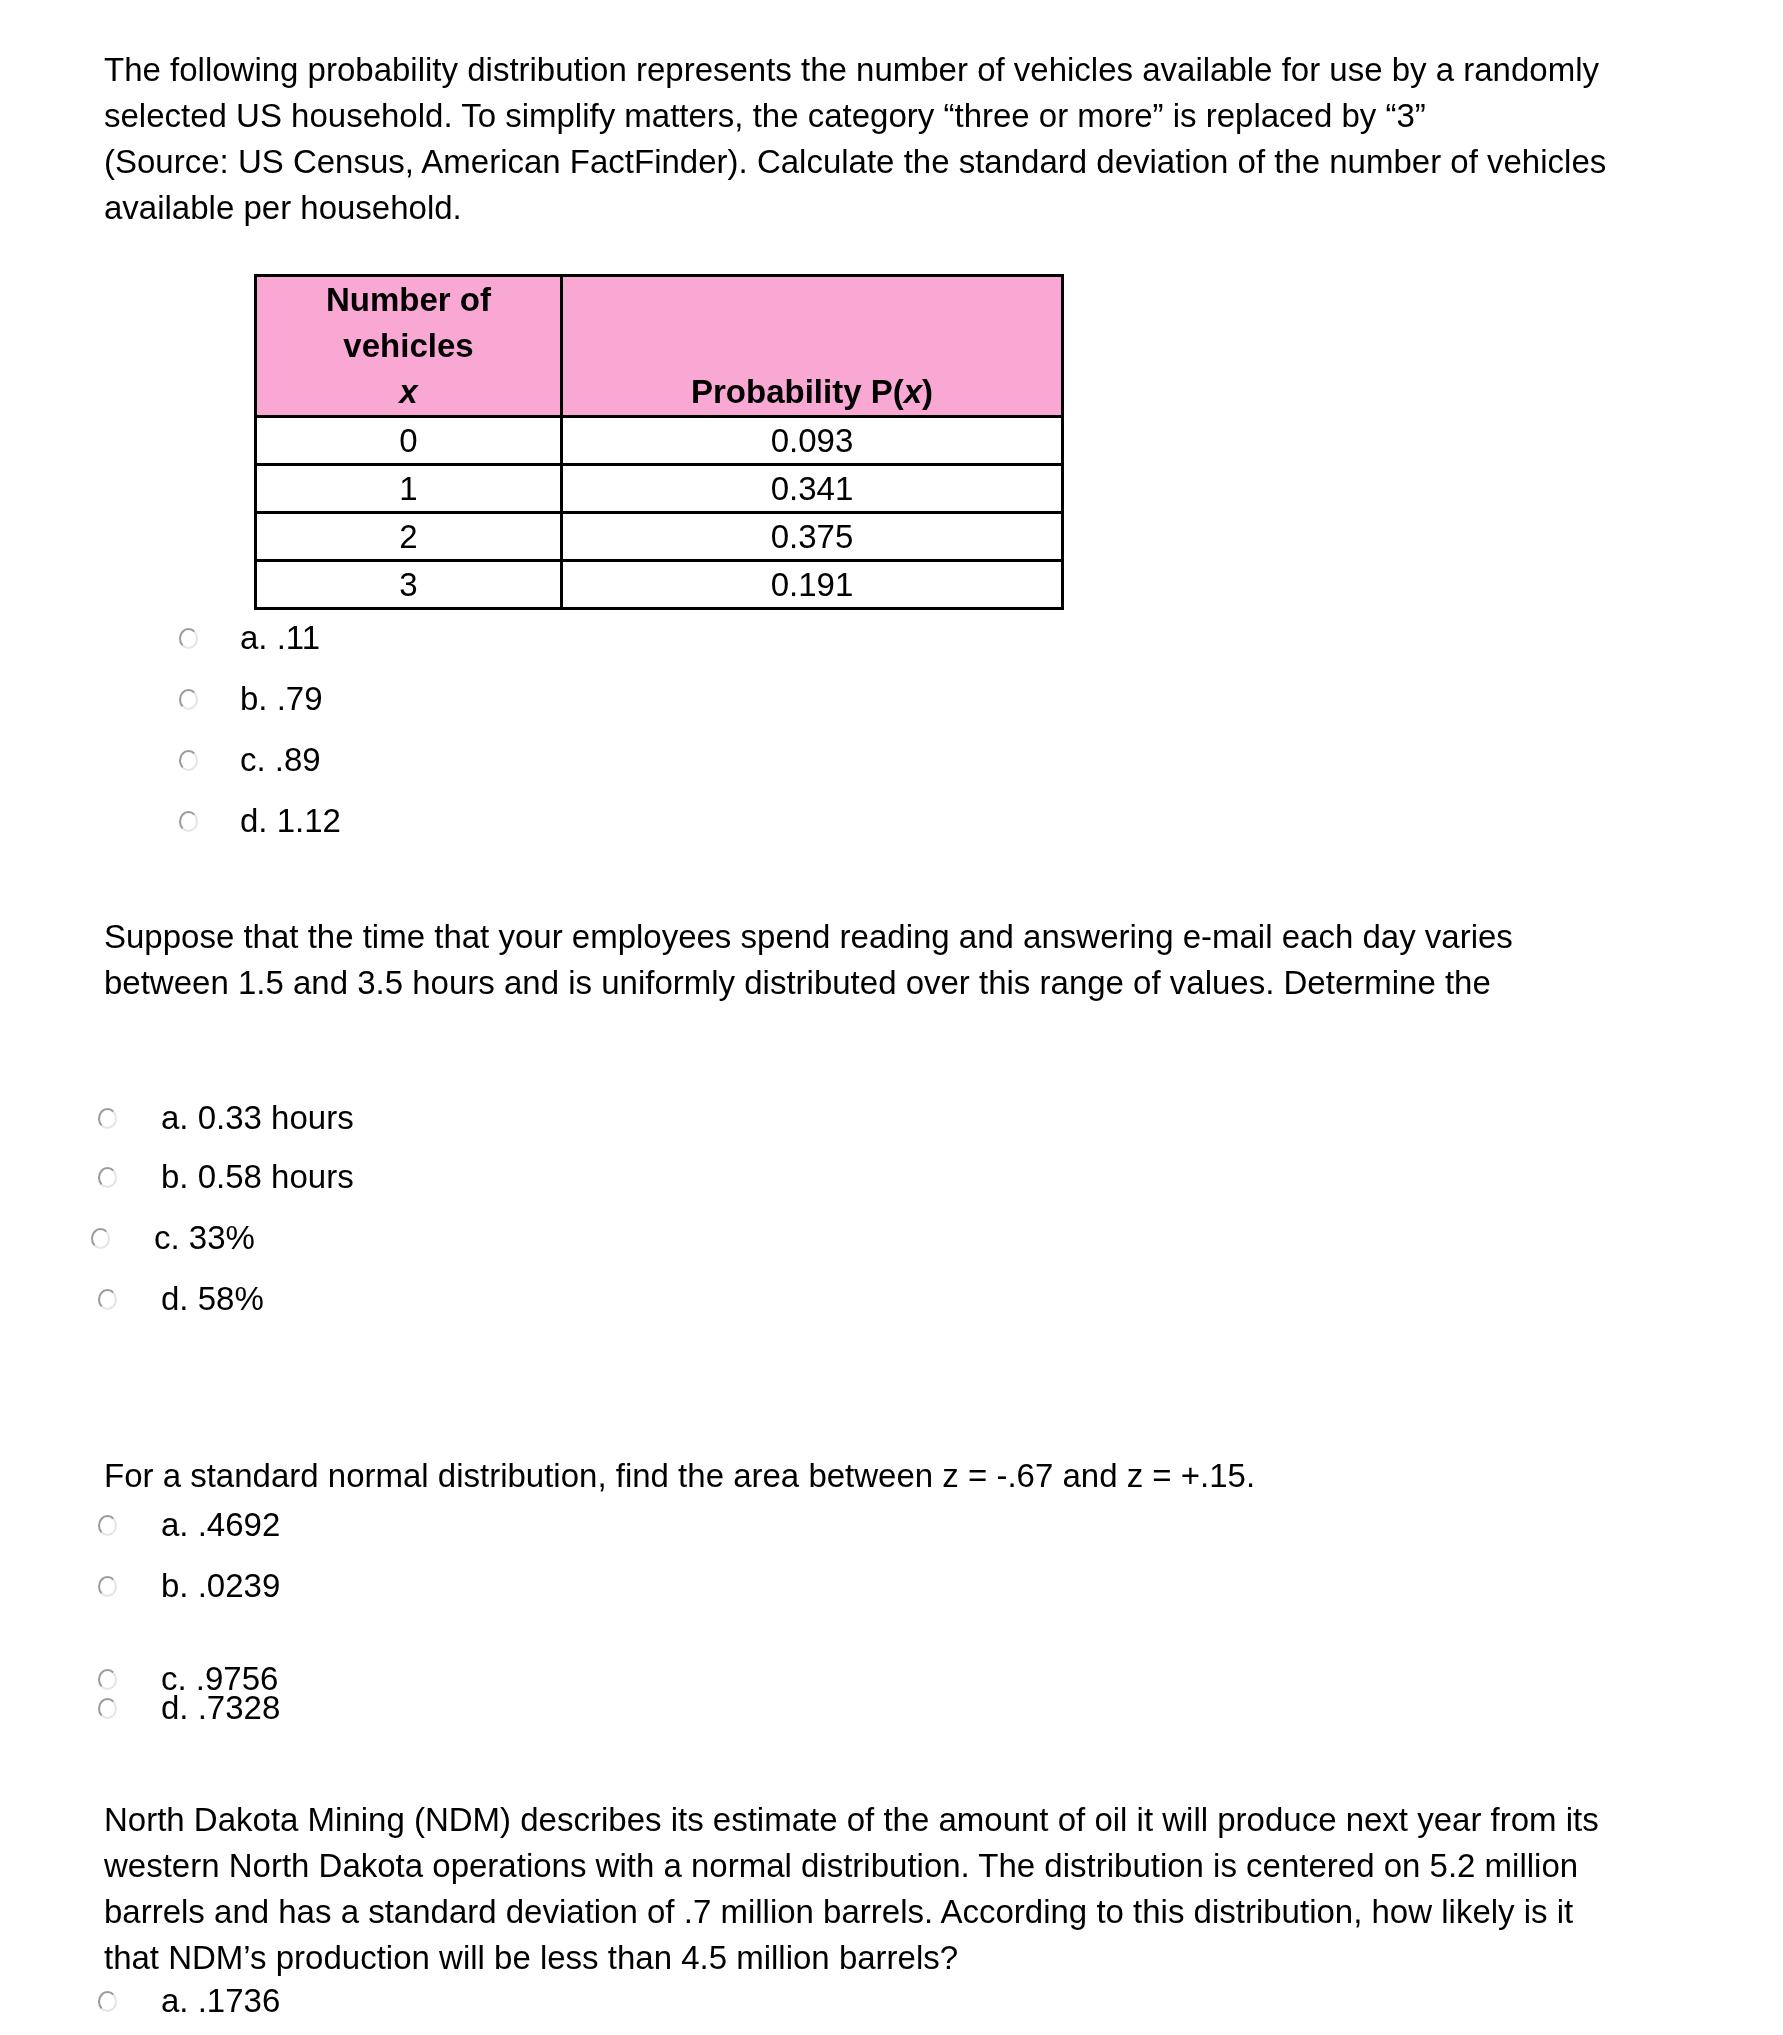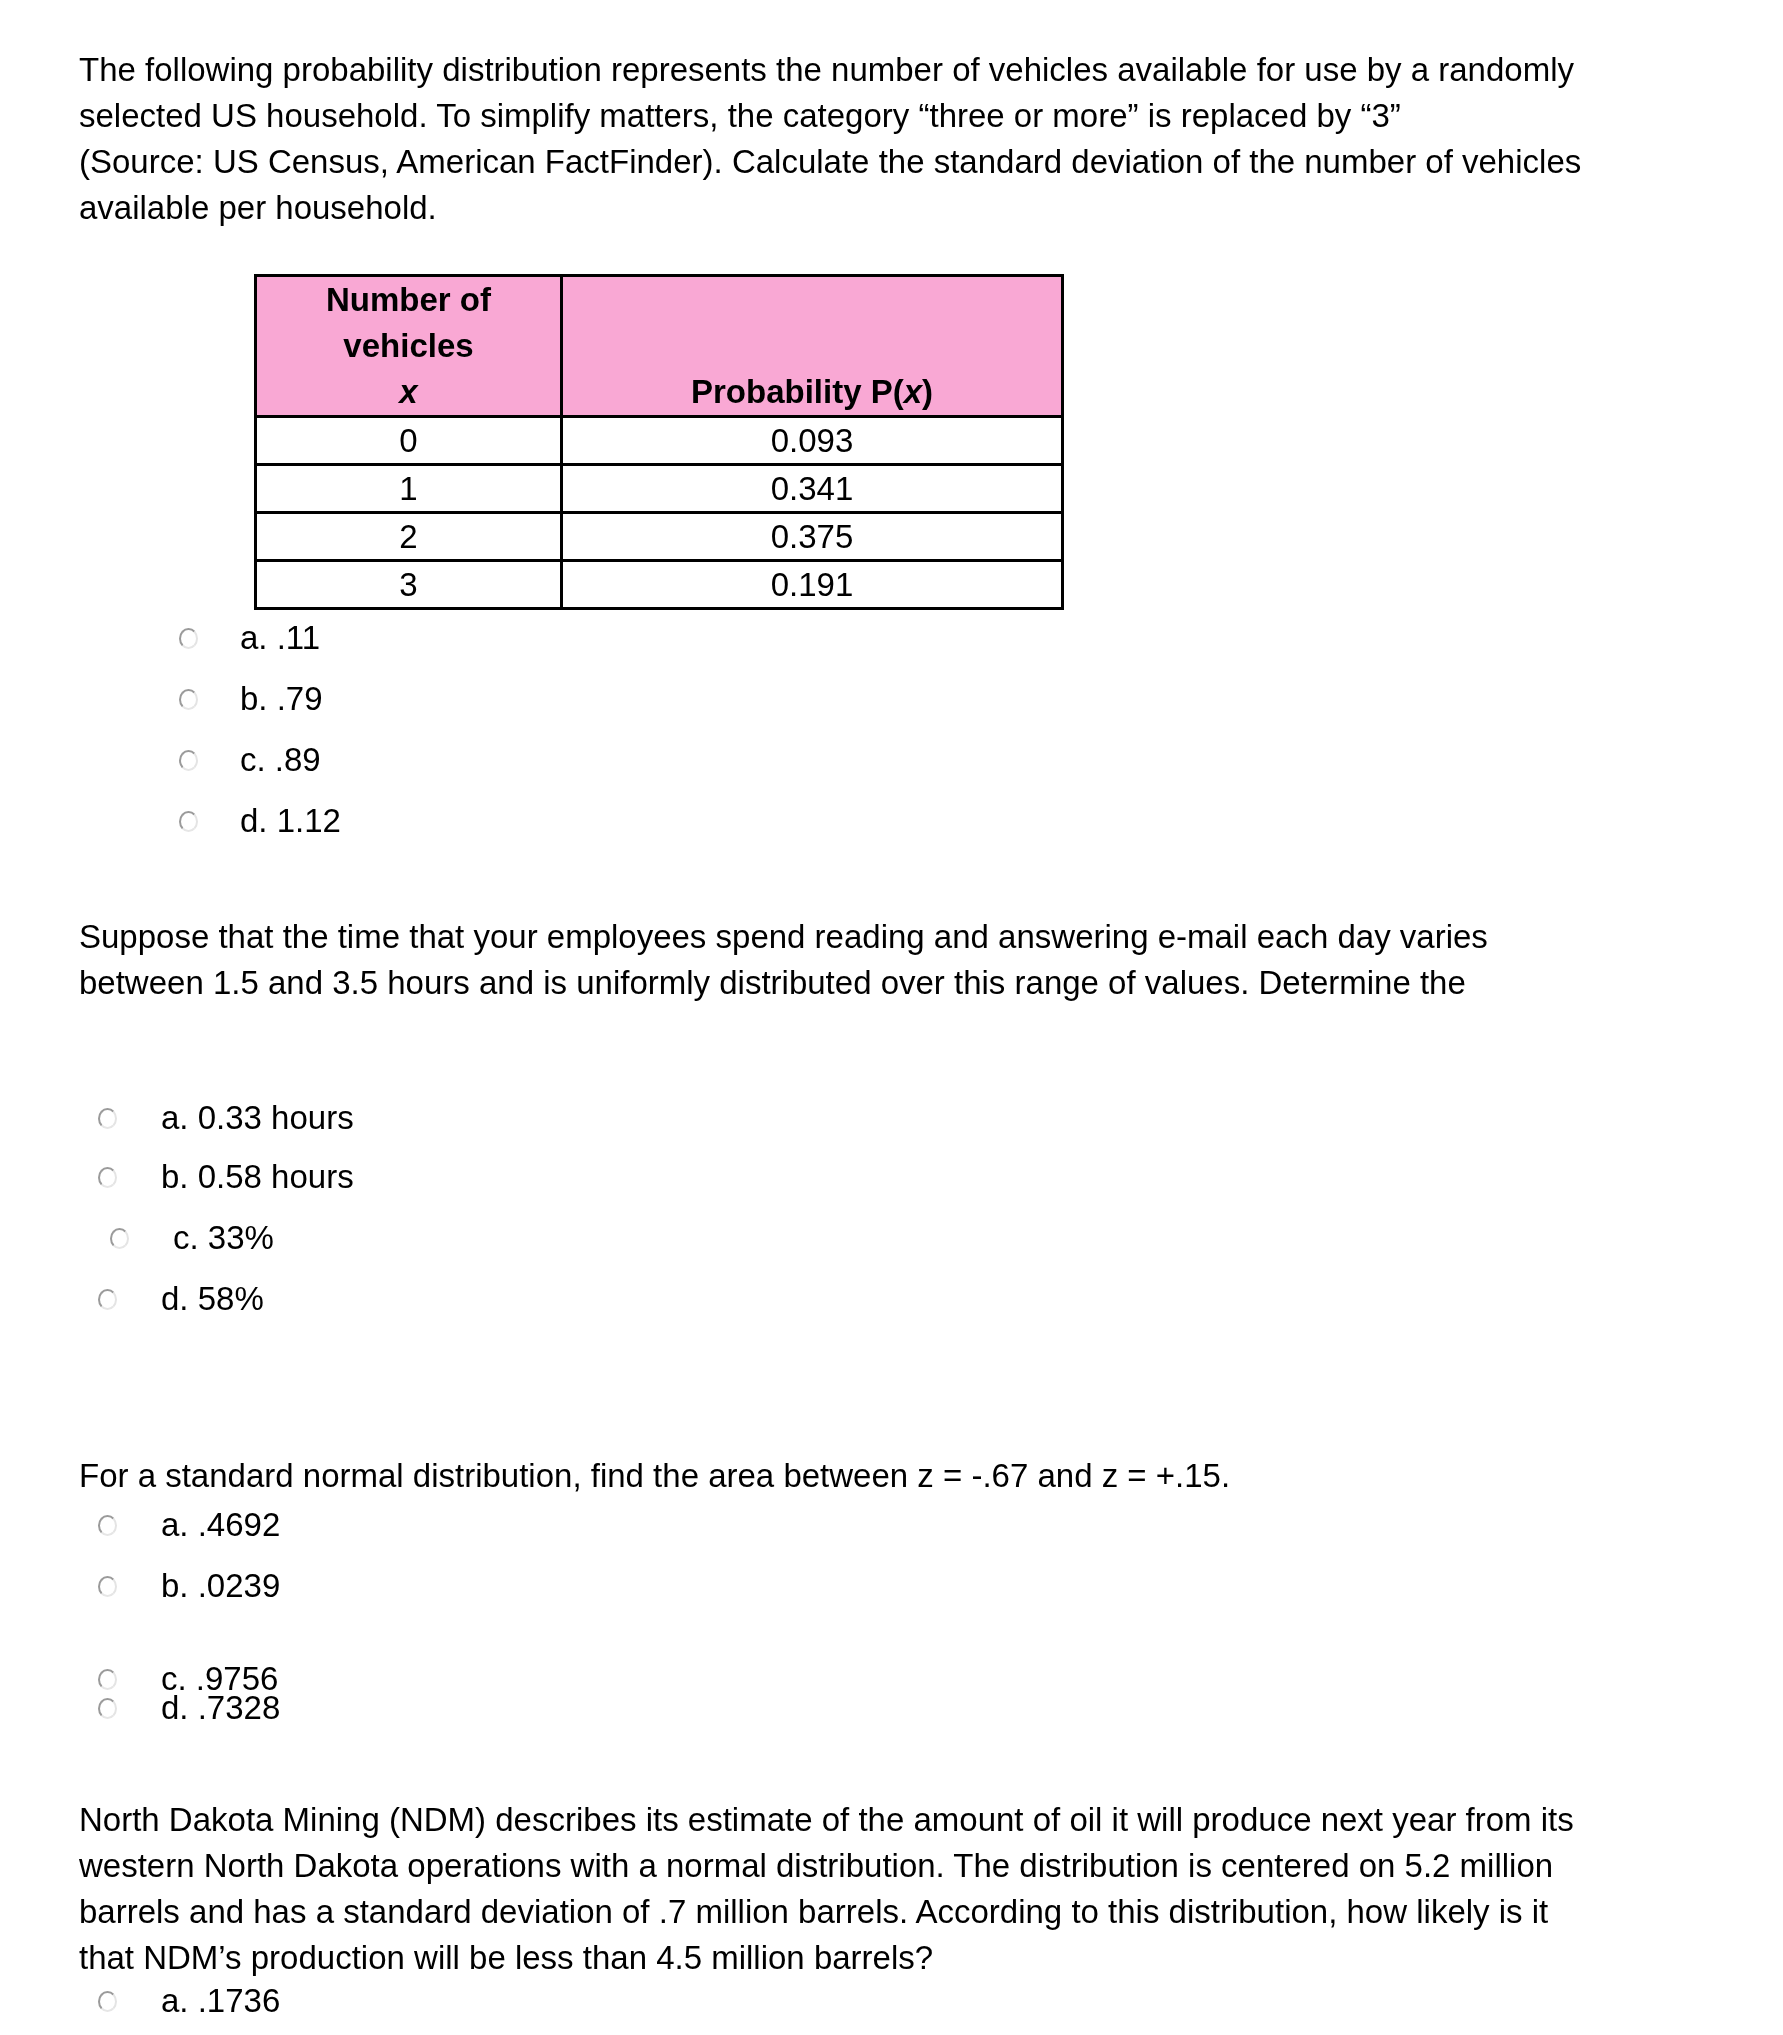--- a/index.html
+++ b/index.html
@@ -1,18 +1,18 @@
 <!DOCTYPE html>
 <html style="font-size:6.5px"><head>
 <meta charset="utf-8">
 <style>
   html, body { margin: 0; padding: 0; background: #ffffff; }
   body { width: 1784px; height: 2306px; position: relative; overflow: hidden;
          font-family: "Liberation Sans", "DejaVu Sans", sans-serif; color: #000; }
-  .para { position: absolute; left: 79px; width: 1628px; font-size: 33px; line-height: 46px; }
+  .para { position: absolute; left: 104px; width: 1628px; font-size: 33px; line-height: 46px; }
   .table { position: absolute; left: 254px; top: 274px; width: 810px; border: 3.7px solid #000;
            border-collapse: collapse; font-size: 33px; }
   .table td, .table th { border: 3.7px solid #000; text-align: center; padding: 0; }
   .table th { background: #f9a8d4; font-weight: bold; vertical-align: bottom; height: 134px; line-height: 46px; }
   .table td { height: 45px; line-height: 45px; }
   .col1 { width: 303px; }
   .opt { position: absolute; display: flex; align-items: center; font-size: 33px; height: 46px; }
   .radio { width: 19px; height: 21px; border-radius: 50%; border: 2px solid #9a9a9a;
            border-right-color: #e4e4e4; border-bottom-color: #e6e6e6; box-sizing: border-box;
            margin-right: 0; background: #fff; }
@@ -83,21 +83,21 @@
 </div>
 
 <div class="opt" style="left:98px; top:1095px;">
   <span class="radio"></span>
   <span class="optlabel" style="left:63px;">a. 0.33 hours</span>
 </div>
 <div class="opt" style="left:98px; top:1154px;">
   <span class="radio"></span>
   <span class="optlabel" style="left:63px;">b. 0.58 hours</span>
 </div>
-<div class="opt" style="left:110px; top:1215px;">
+<div class="opt" style="left:91px; top:1215px;">
   <span class="radio"></span>
   <span class="optlabel" style="left:63px;">c. 33%</span>
 </div>
 <div class="opt" style="left:98px; top:1276px;">
   <span class="radio"></span>
   <span class="optlabel" style="left:63px;">d. 58%</span>
 </div>
 
 <div class="para" style="top:1453px;">
   <div>For a standard normal distribution, find the area between z = -.67 and z = +.15.</div>

